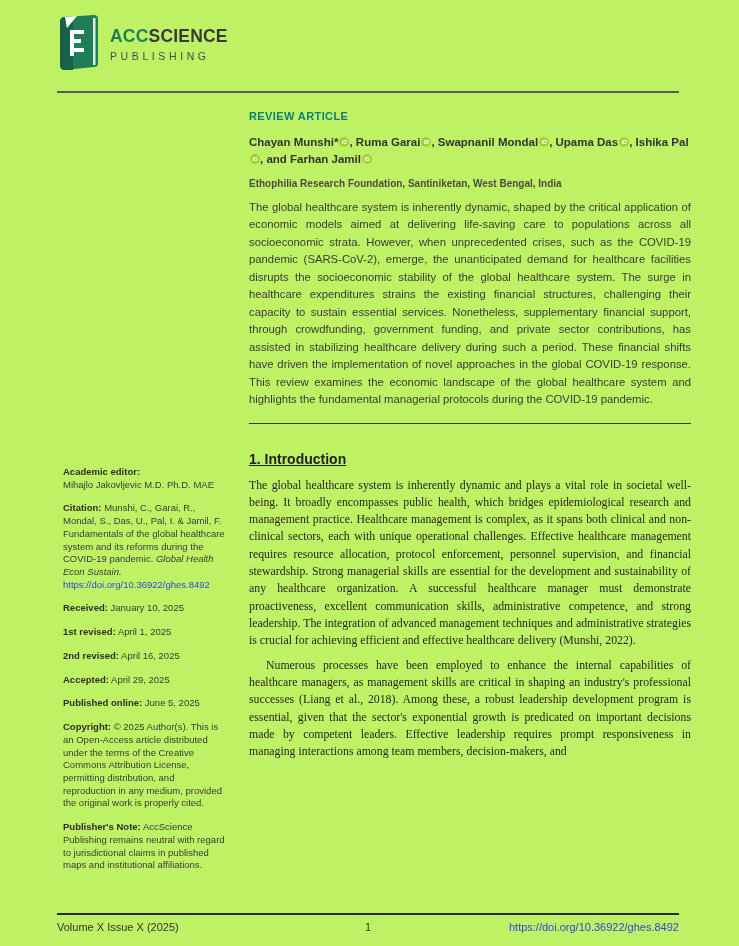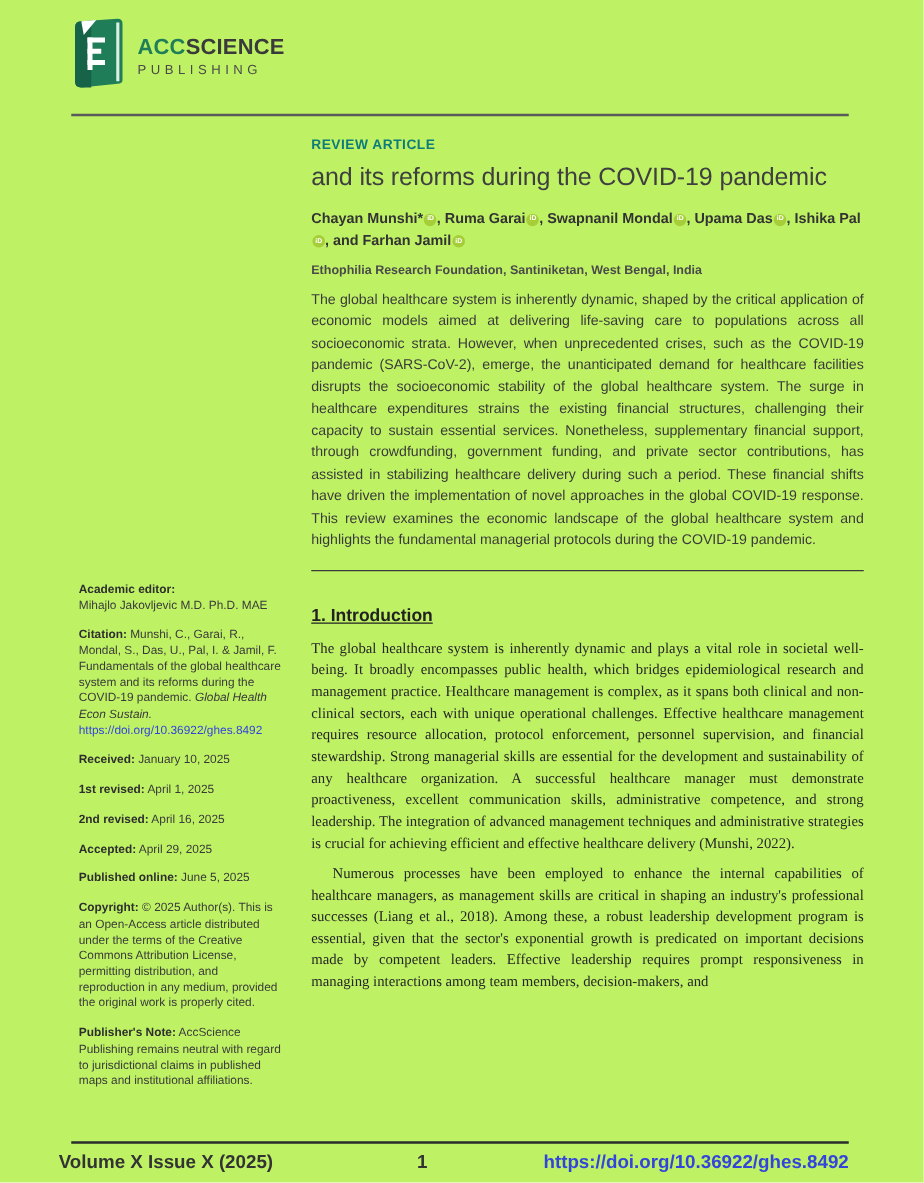--- a/index.html
+++ b/index.html
@@ -38,21 +38,21 @@
 
   
   .sidebar { position:absolute; left:63px; top:466px; width:163px; font-size:9.5px; color:#3A3A3A; line-height:1.34; }
   .sb-block { margin-bottom:11px; }
   .sb-block b { color:#2E2E2E; }
   .sb-link { color:#3344DD; text-decoration:none; word-break:break-all; }
   .sb-journal { font-style:italic; }
 
   
   .footer-rule { position:absolute; left:57px; right:60px; top:913px; height:1.5px; background:#2B2B2B; }
-  .footer { position:absolute; left:47px; right:60px; top:921px; display:flex; align-items:baseline; font-size:15px; color:#333;font-weight:bold; }
+  .footer { position:absolute; left:57px; right:60px; top:921px; display:flex; align-items:baseline; font-size:11px; color:#333; }
   .footer .f-left { flex:1; text-align:left; }
   .footer .f-center { flex:1; text-align:center; }
   .footer .f-right { flex:1; text-align:right; }
   .f-right a { color:#3344DD; text-decoration:none; }
 </style>
 </head>
 <body>
 
 <div class="page">
 
@@ -78,21 +78,20 @@
   </div>
 
   <div class="journal-title">
   </div>
 
   <div class="header-rule"></div>
 
   <div class="main-col">
     <div class="article-type">REVIEW ARTICLE</div>
     <div class="article-title">
-      <div>and its reforms during the COVID-19 pandemic</div>
     </div>
     <div class="authors"><span>Chayan Munshi*</span><span class="orcid">iD</span>, <span>Ruma Garai</span><span class="orcid">iD</span>, <span>Swapnanil Mondal</span><span class="orcid">iD</span>, <span>Upama Das</span><span class="orcid">iD</span>, <span>Ishika Pal</span><span class="orcid">iD</span>, and <span>Farhan Jamil</span><span class="orcid">iD</span></div>
     <div class="affiliation">Ethophilia Research Foundation, Santiniketan, West Bengal, India</div>
 
     <p class="abstract-p">The global healthcare system is inherently dynamic, shaped by the critical application of economic models aimed at delivering life-saving care to populations across all socioeconomic strata. However, when unprecedented crises, such as the COVID-19 pandemic (SARS-CoV-2), emerge, the unanticipated demand for healthcare facilities disrupts the socioeconomic stability of the global healthcare system. The surge in healthcare expenditures strains the existing financial structures, challenging their capacity to sustain essential services. Nonetheless, supplementary financial support, through crowdfunding, government funding, and private sector contributions, has assisted in stabilizing healthcare delivery during such a period. These financial shifts have driven the implementation of novel approaches in the global COVID-19 response. This review examines the economic landscape of the global healthcare system and highlights the fundamental managerial protocols during the COVID-19 pandemic.</p>
 
 
     <div class="kw-divider"></div>
 
     <div class="section-h">1. Introduction</div>

